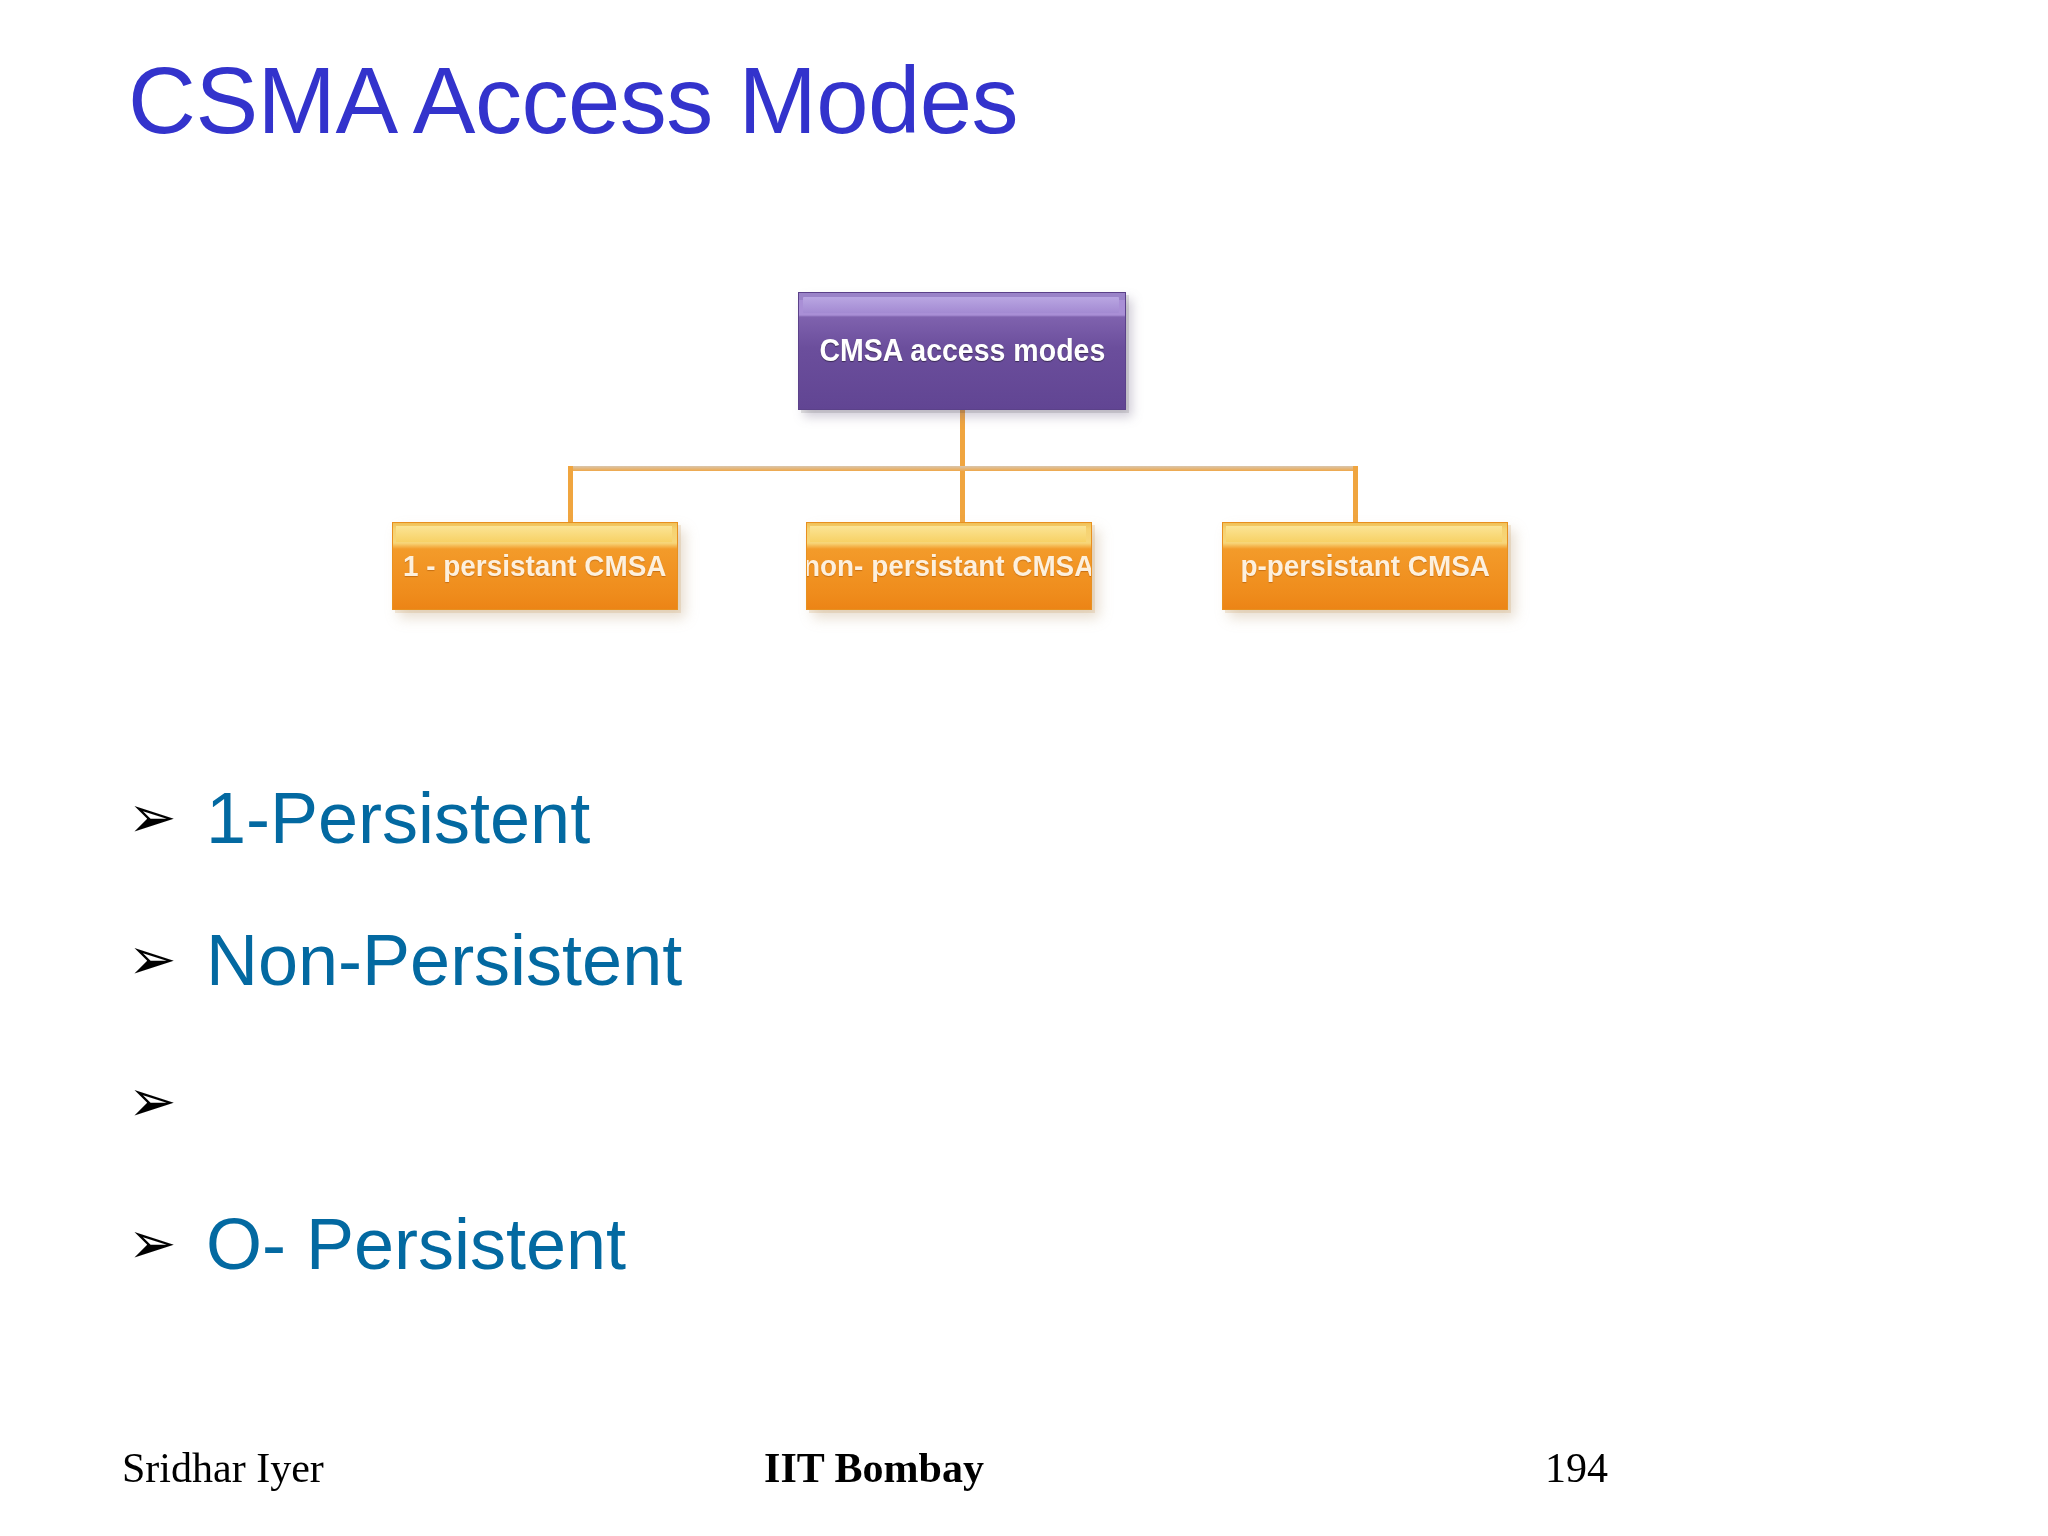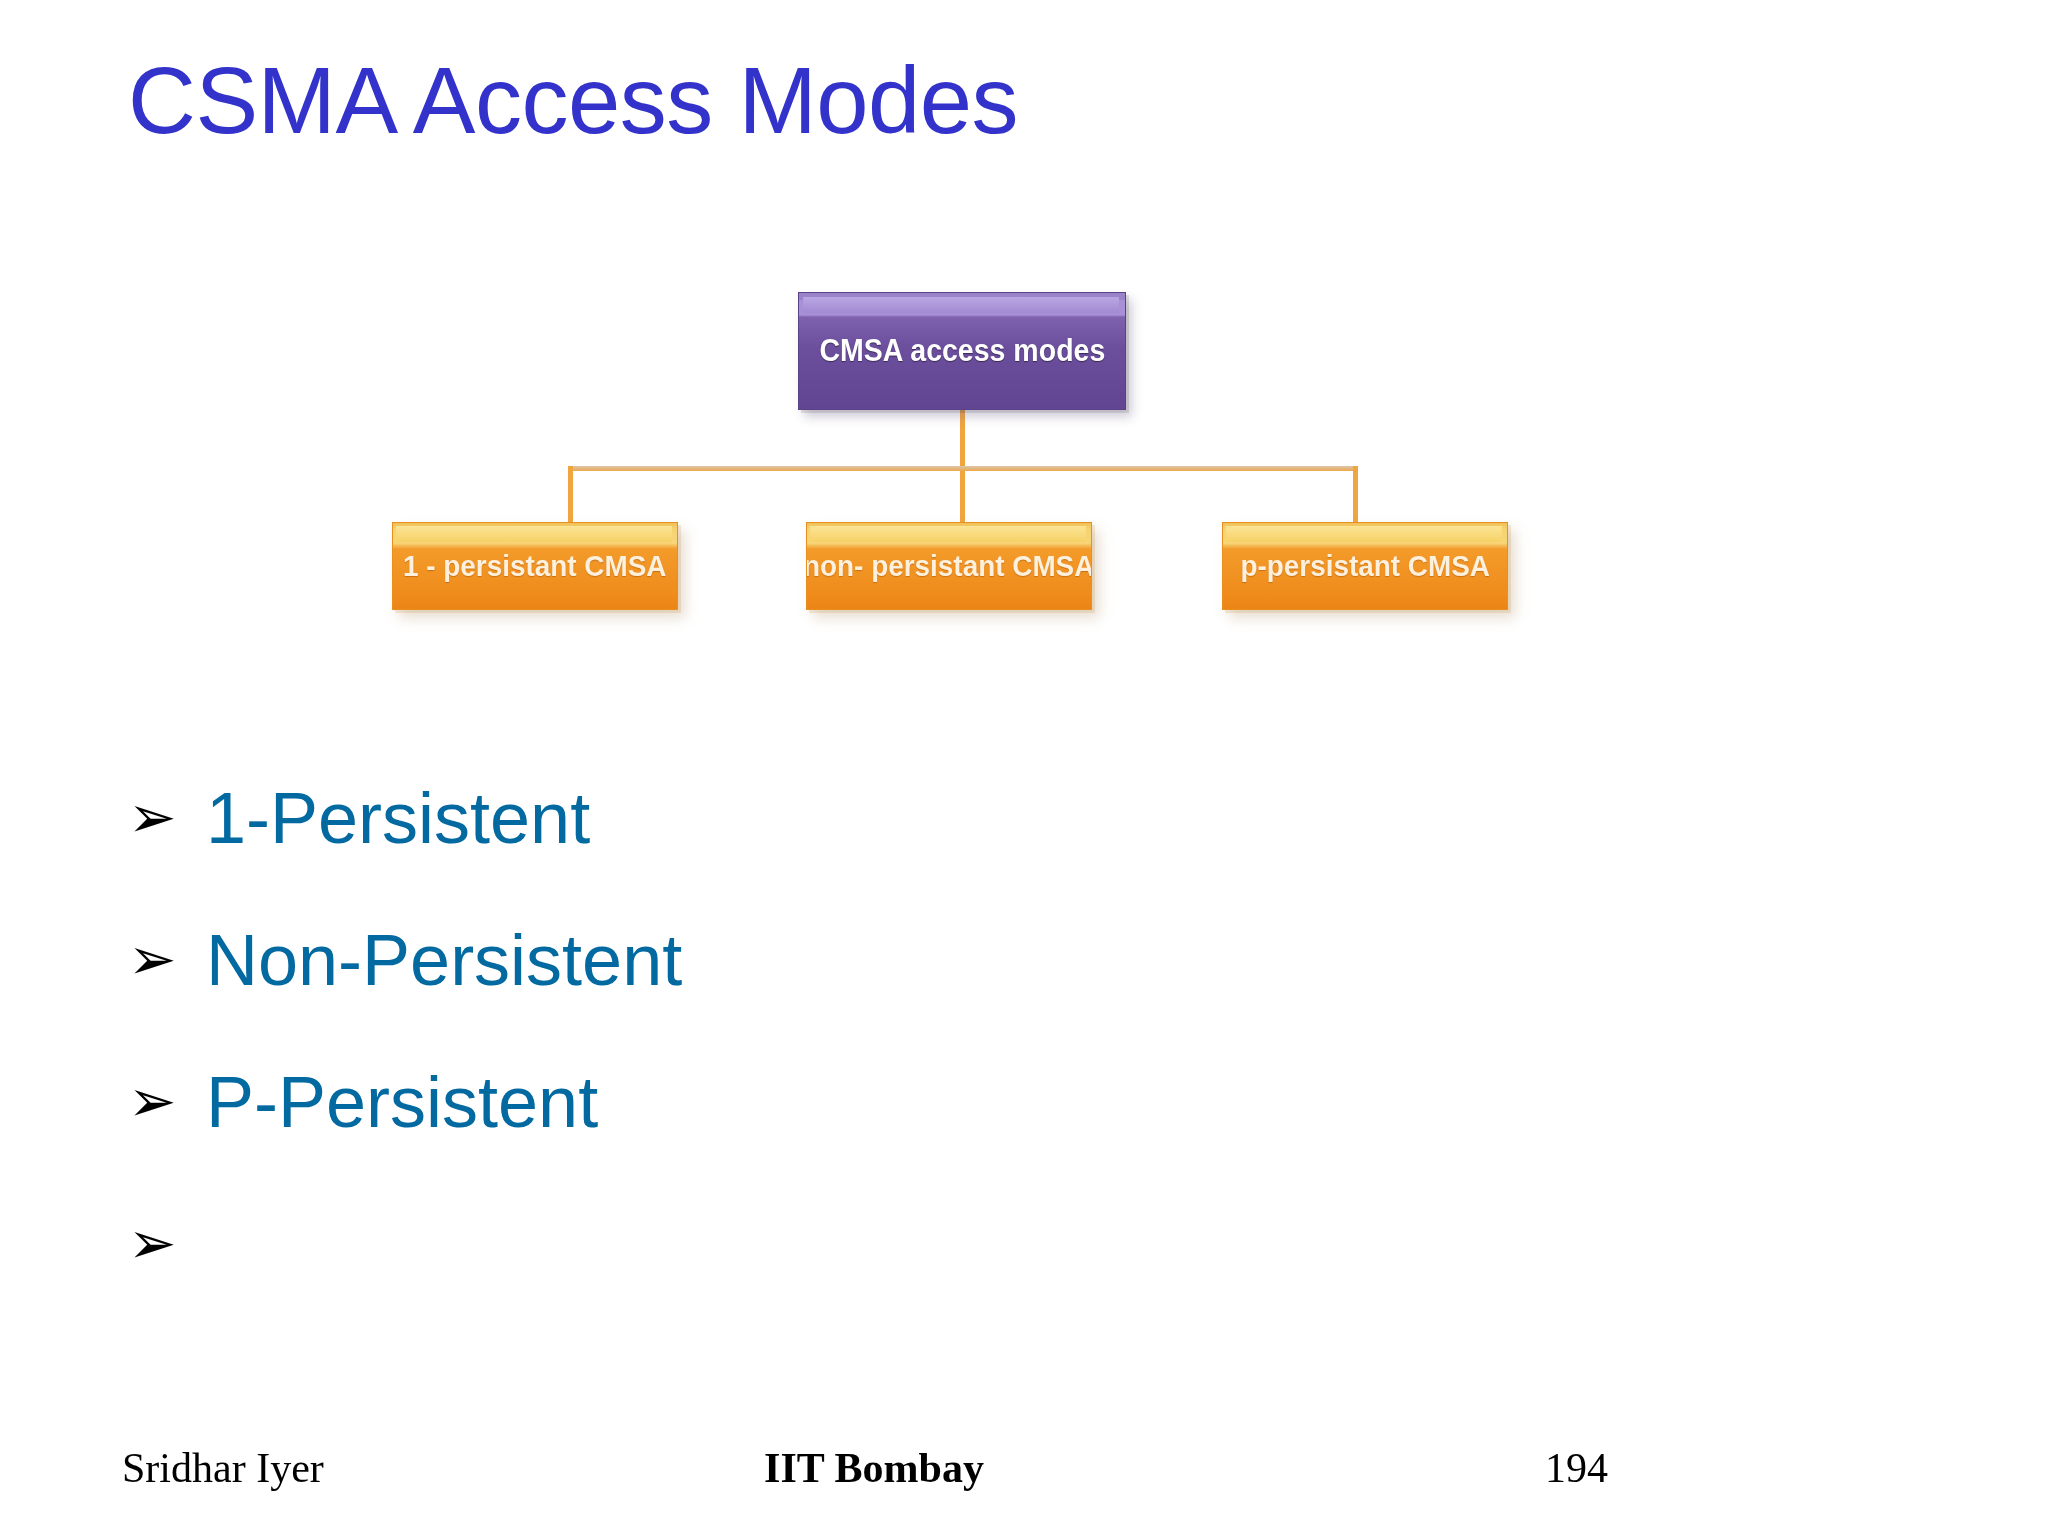--- a/index.html
+++ b/index.html
@@ -223,25 +223,25 @@
     <span class="bullet-text">1-Persistent</span>
   </div>
 
   <div class="bullet-row">
     <span class="bullet-glyph">➢</span>
     <span class="bullet-text">Non-Persistent</span>
   </div>
 
   <div class="bullet-row">
     <span class="bullet-glyph">➢</span>
-    <span class="bullet-text">P-Persistent</span>
-  </div>
-
-  <div class="bullet-row">
-    <span class="bullet-glyph">➢</span>
+  </div>
+
+  <div class="bullet-row">
+    <span class="bullet-glyph">➢</span>
+    <span class="bullet-text">O- Persistent</span>
   </div>
 </div>
 
 <div class="footer">
   <span class="footer-cell footer-left">Sridhar Iyer</span>
   <span class="footer-cell footer-center">IIT Bombay</span>
   <span class="footer-cell footer-right">194</span>
 </div>
 
 </body></html>

